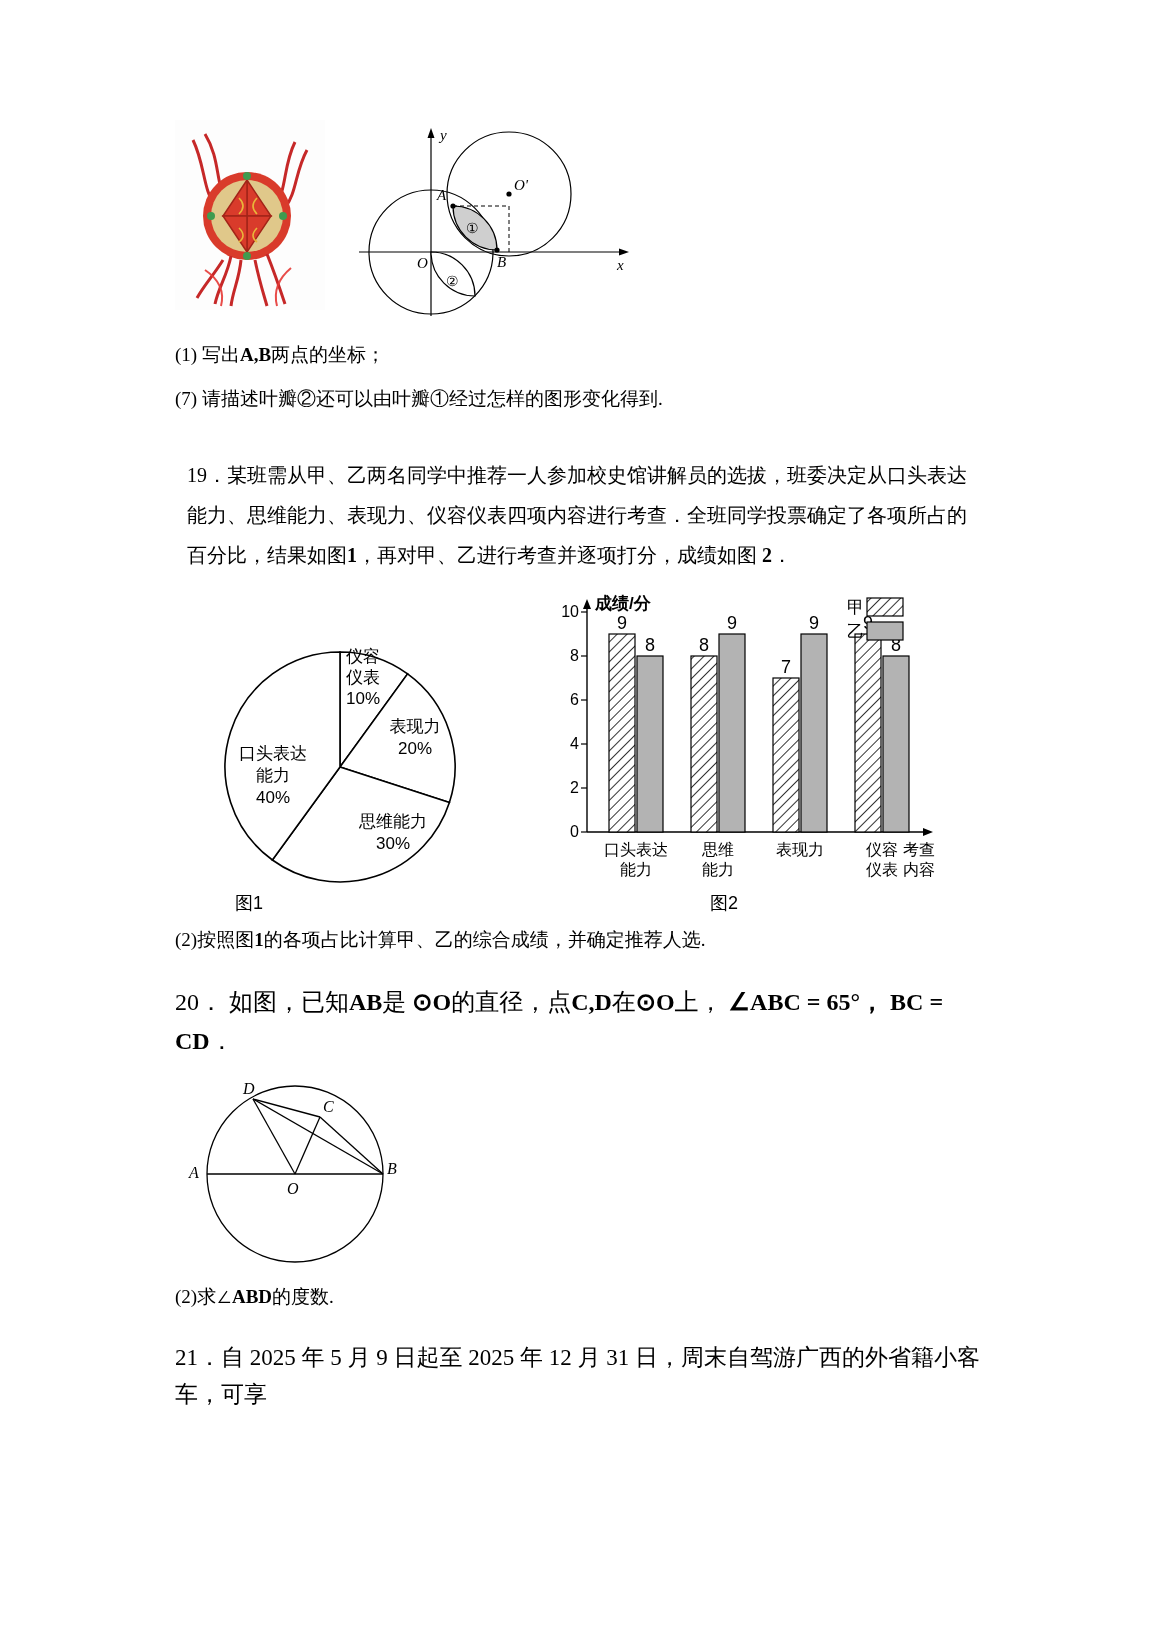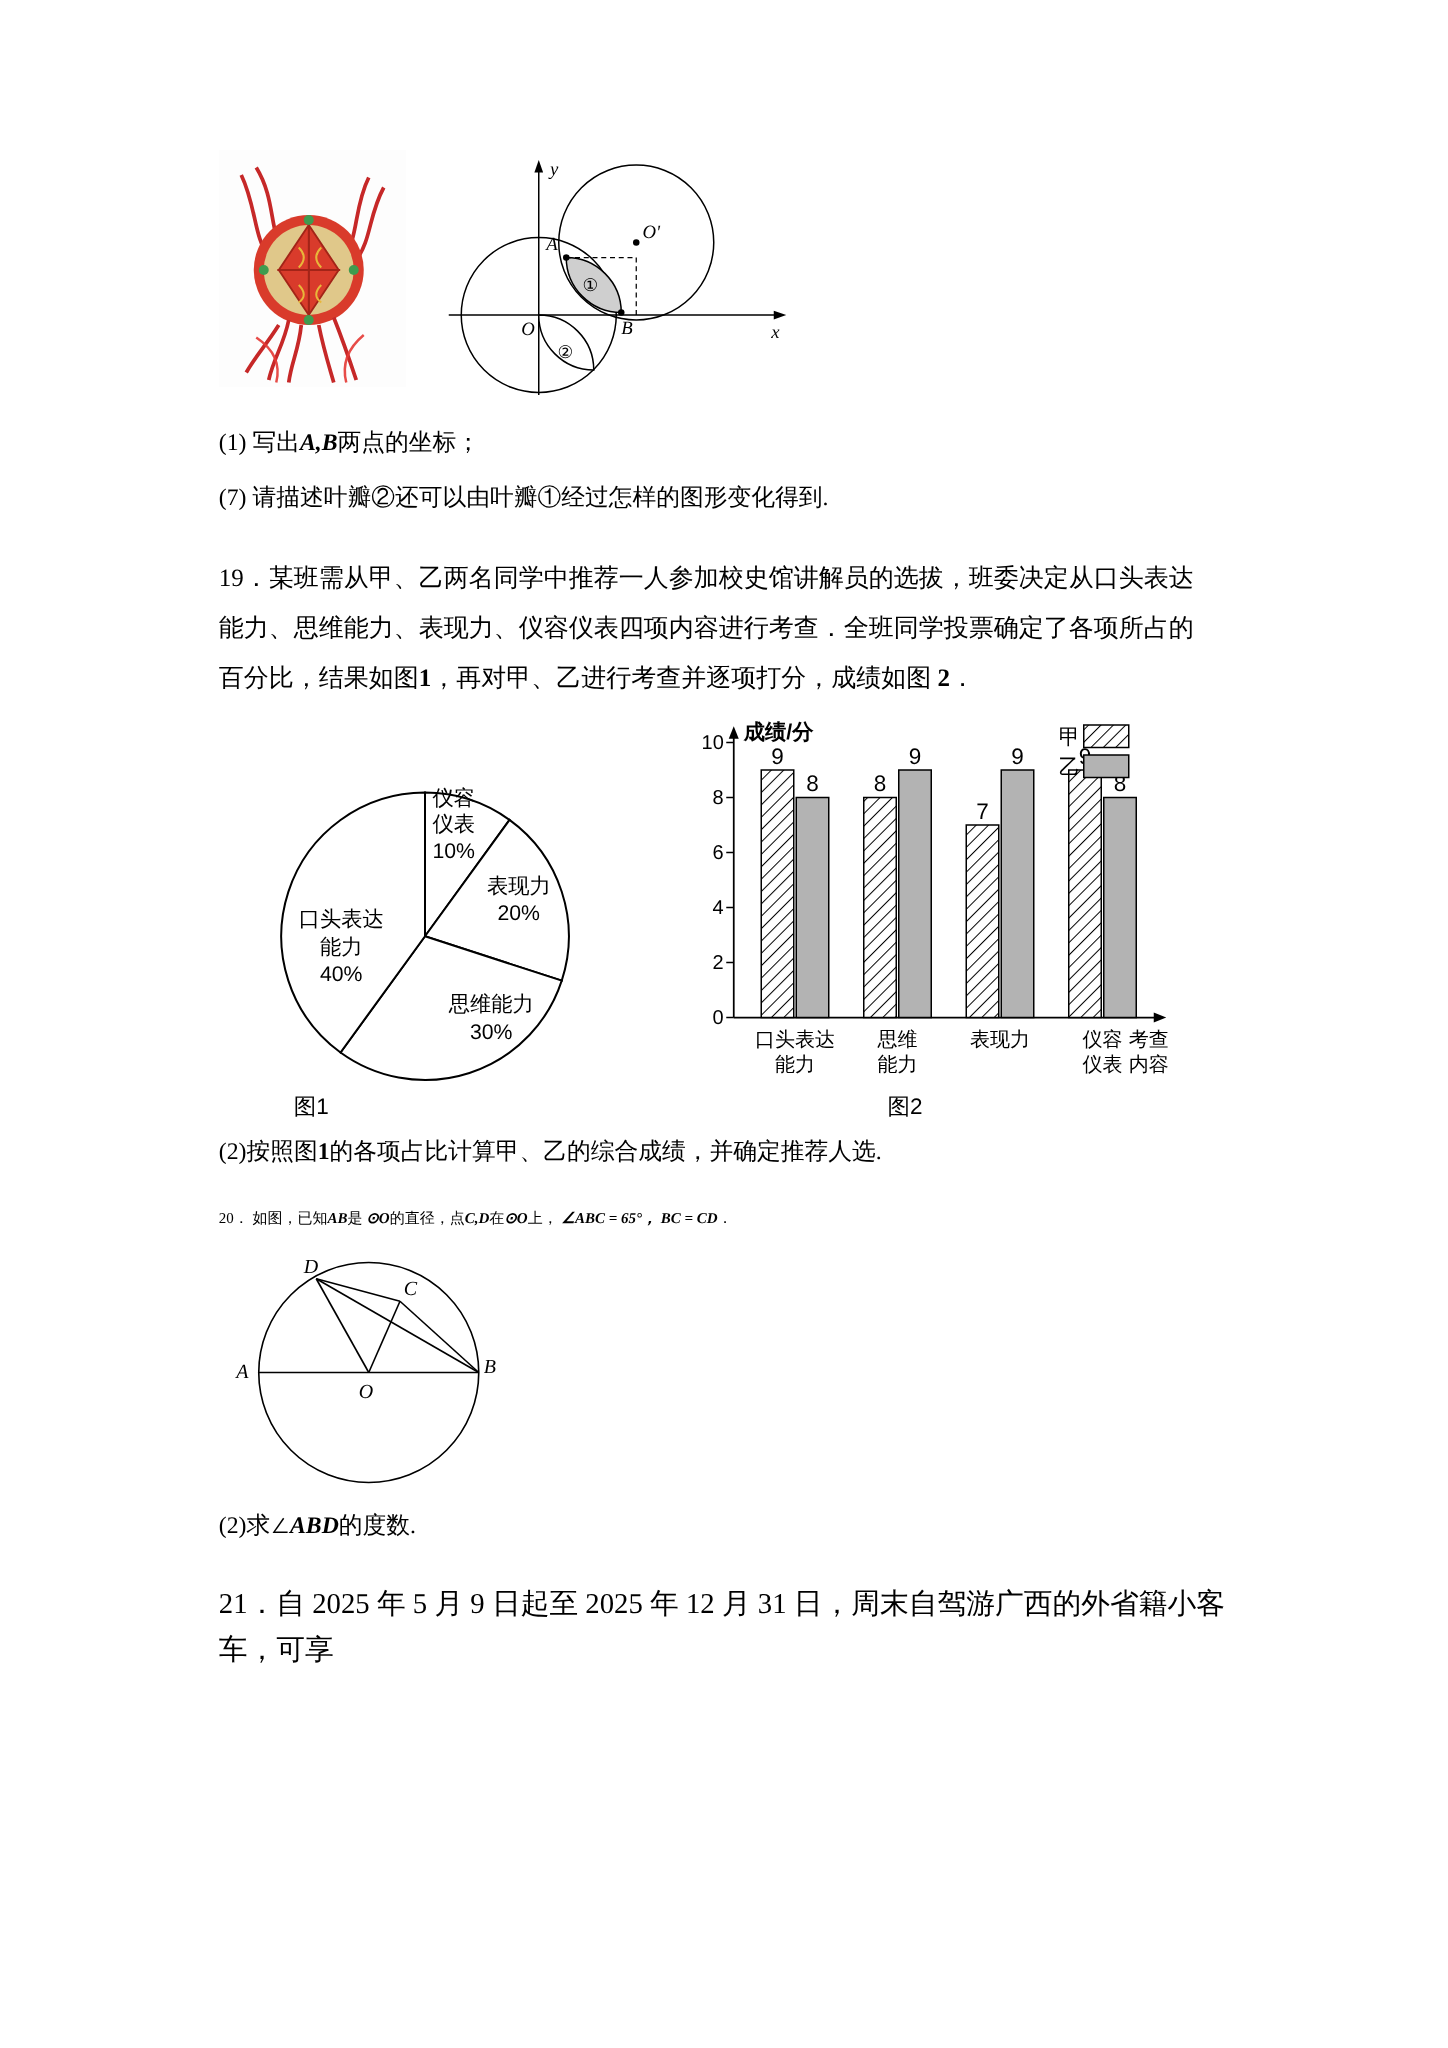--- a/index.html
+++ b/index.html
@@ -17,25 +17,25 @@
     padding:120px 175px 60px 175px;
   }
   .q-text{
     font-size:19px;
     line-height:1.6;
     margin:0 0 14px 0;
   }
   .big-text{
     font-size:20px;
     line-height:2.0;
-    margin:0;
+    margin:12px;
     text-align:justify;
   }
   .bold{ font-weight:bold; }
-  .ital{ font-style:italic; font-weight:bold;margin-top:20px; }
+  .ital{ font-weight:bold;margin-top:20px; }
   .fig-row{
     display:flex;
     align-items:flex-start;
     gap:18px;
     margin-bottom:10px;
   }
   .spacer-8{height:8px;}
   .spacer-14{height:14px;}
   .charts-row{display:flex;align-items:flex-end;gap:20px;margin-top:6px;}
   svg{display:block;}
@@ -260,21 +260,21 @@
   </div>
 
   <div class="spacer-8"></div>
 
   <p class="q-text">
     <span>(2)按照图</span><span class="bold">1</span><span>的各项占比计算甲、乙的综合成绩，并确定推荐人选.</span>
   </p>
 
   <div class="spacer-14"></div>
 
-  <p class="q-text" style="font-size:12px;">
+  <p class="q-text" style="font-size:24px;">
     <span>20．</span>
     <span>如图，已知</span><span class="ital">AB</span><span>是</span>
     <span class="ital">⊙O</span><span>的直径，点</span><span class="ital">C,D</span><span>在</span><span class="ital">⊙O</span><span>上，</span>
     <span class="ital">∠ABC = 65°，</span>
     <span class="ital">BC = CD</span><span>．</span>
   </p>
 
   <div style="margin-left:10px;">
     <svg width="260" height="200" viewBox="0 0 260 200">
       <circle cx="110" cy="100" r="88" fill="none" stroke="#000" stroke-width="1.3"></circle>

